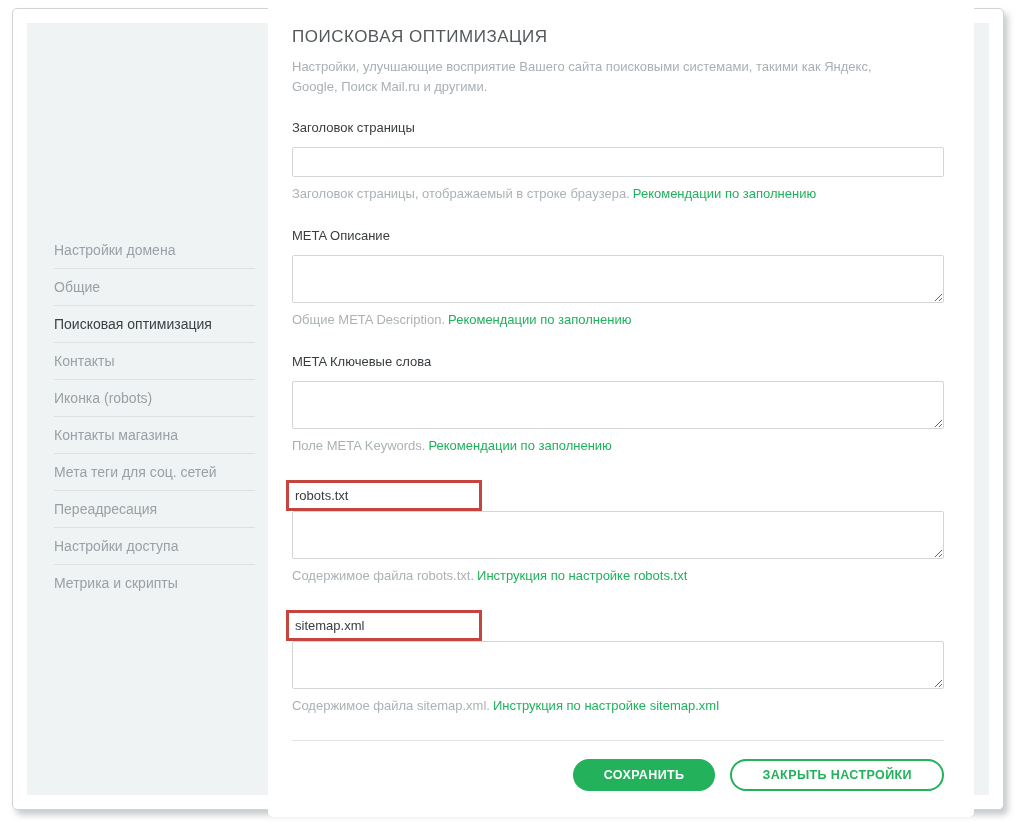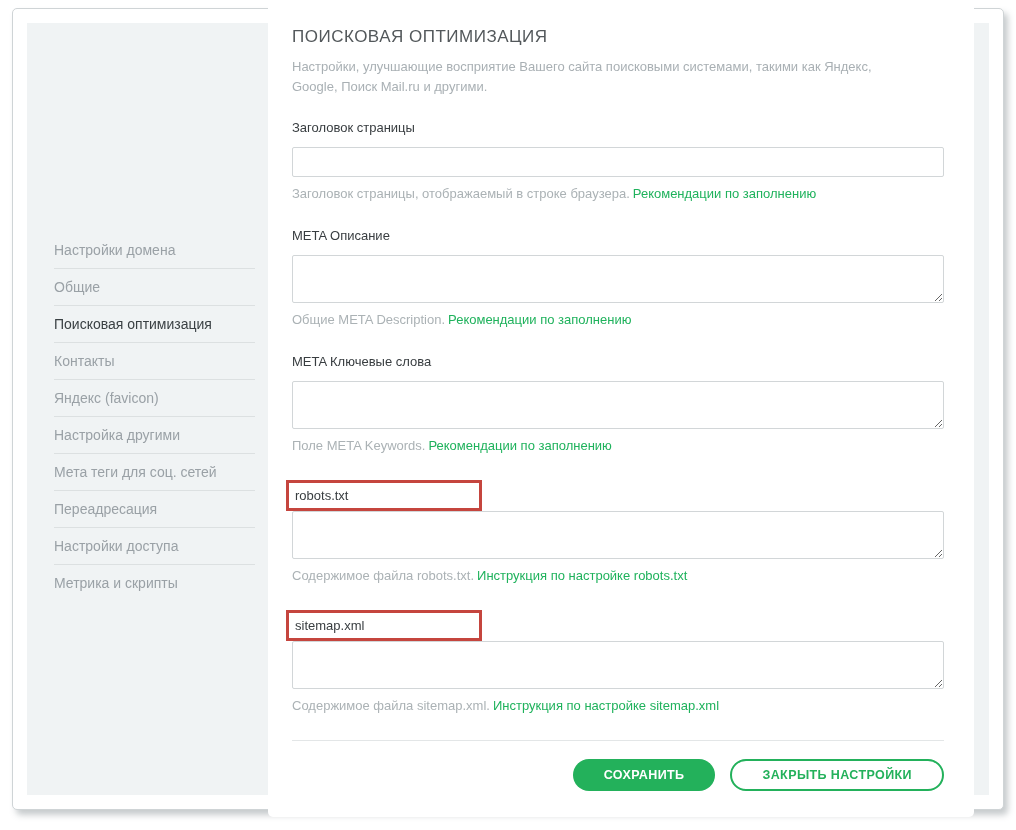--- a/index.html
+++ b/index.html
@@ -143,22 +143,22 @@
 <body>
 
 <div class="outer-panel">
   <div class="inner-area">
 
     <div class="sidebar">
       <div class="sb-item">Настройки домена</div>
       <div class="sb-item">Общие</div>
       <div class="sb-item active">Поисковая оптимизация</div>
       <div class="sb-item">Контакты</div>
-      <div class="sb-item">Яндекс (favicon)</div>
-      <div class="sb-item">Настройка другими</div>
+      <div class="sb-item">Иконка (robots)</div>
+      <div class="sb-item">Контакты магазина</div>
       <div class="sb-item">Мета теги для соц. сетей</div>
       <div class="sb-item">Переадресация</div>
       <div class="sb-item">Настройки доступа</div>
       <div class="sb-item">Метрика и скрипты</div>
     </div>
 
     <div class="card">
       <h1 class="card-title">ПОИСКОВАЯ ОПТИМИЗАЦИЯ</h1>
       <p class="card-subtitle">Настройки, улучшающие восприятие Вашего сайта поисковыми системами, такими как Яндекс, Google, Поиск Mail.ru и другими.</p>
 

